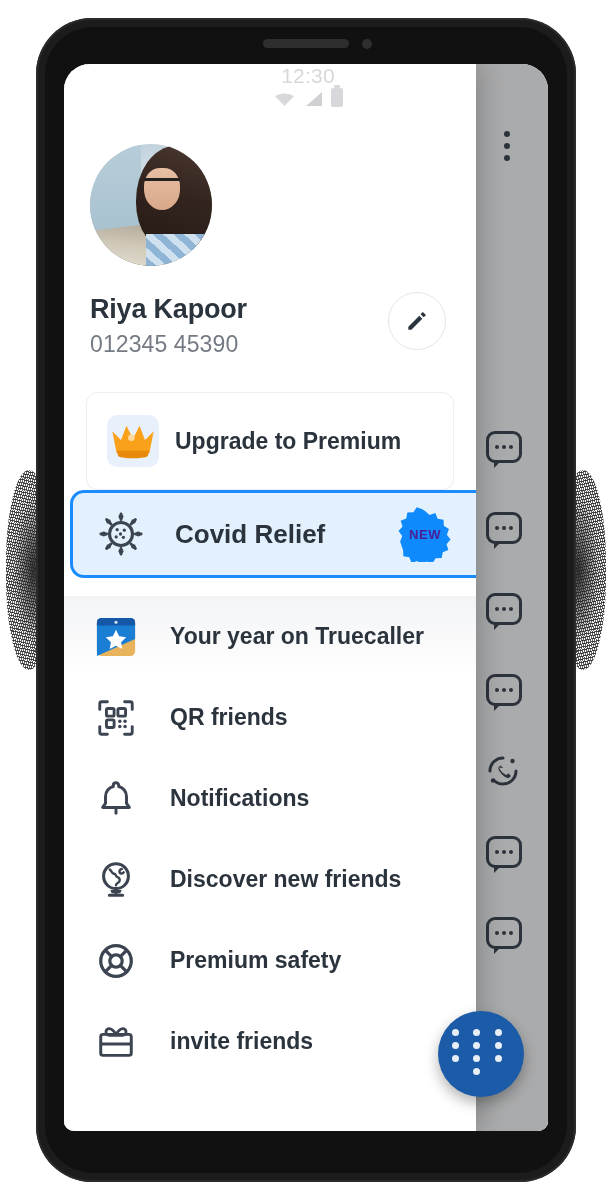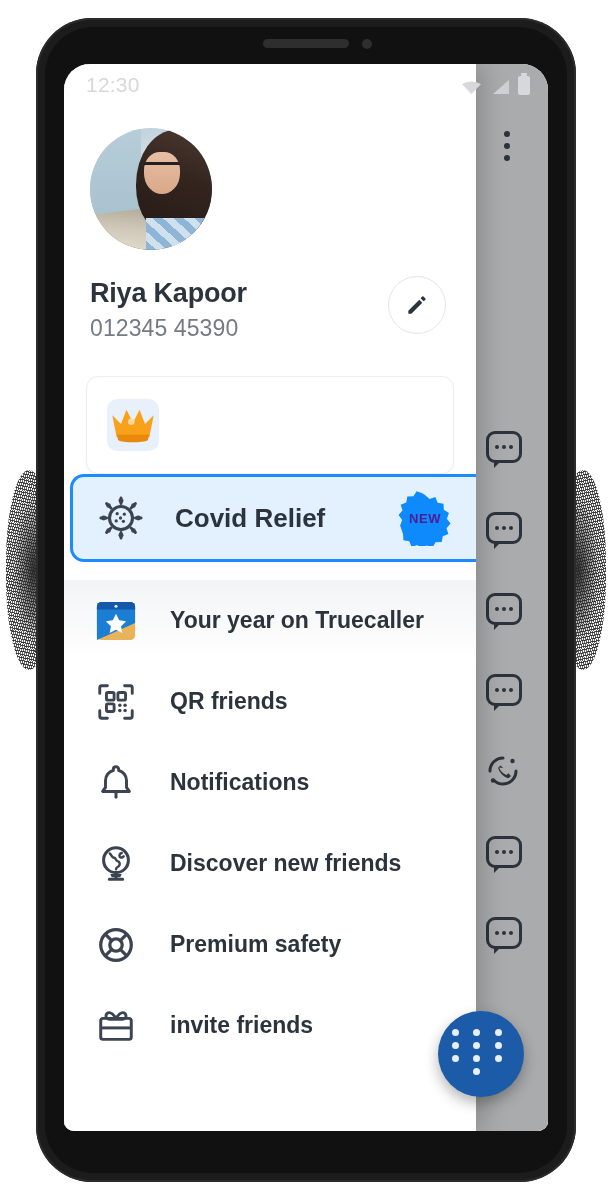--- a/index.html
+++ b/index.html
@@ -60,21 +60,21 @@
     overflow: hidden;
     background: #ffffff;
   }
 
   
   .bg-layer { position: absolute; inset: 0; background: #ffffff; }
 
   .statusbar {
     position: absolute; left: 0; top: 0; width: 100%; height: 42px;
     display: flex; align-items: center; justify-content: space-between;
-    padding: 0 18px 0 22px; z-index: 40;
+    padding: 0 18px 0 22px; z-index: 40; flex-direction: column;
   }
   .status-time { font-size: 21px; color: #d8d8dc; letter-spacing: .2px; }
   .status-icons { display: flex; align-items: flex-end; gap: 8px; }
   .ic-wifi { width: 21px; height: 15px; }
   .ic-sig  { width: 20px; height: 16px; }
   .ic-batt { width: 12px; height: 19px; background:#d8d8dc; border-radius: 2px; position: relative;}
   .ic-batt::after{ content:""; position:absolute; left:3px; top:-3px; width:6px; height:3px; background:#d8d8dc; border-radius:1px;}
 
   
   .bg-app { position: absolute; left: 0; top: 42px; right: 0; bottom: 0; background: #ffffff; }
@@ -120,21 +120,21 @@
   
   .scrim { position: absolute; inset: 0; background: rgba(20,22,26,.36); z-index: 20; }
 
   
   .drawer {
     position: absolute; left: 0; top: 0; bottom: 0;
     width: 412px; background: #ffffff; z-index: 25;
     box-shadow: 8px 0 22px rgba(0,0,0,.18);
     overflow: hidden;
   }
-  .drawer-scroll { position: absolute; inset: 0; padding-top: 26px; }
+  .drawer-scroll { position: absolute; inset: 0; padding-top: 42px; }
 
   .profile { padding: 38px 26px 0 26px; position: relative; }
   .avatar {
     width: 122px; height: 122px; border-radius: 50%; overflow: hidden; position: relative;
     background: linear-gradient(165deg,#b9ccd8 0%,#cfdde5 26%,#9fb0bb 52%,#6d6258 78%,#4a4038 100%);
   }
   .avatar .wall { position:absolute; left:0; top:0; width:42%; height:72%;
     background: linear-gradient(180deg,#b7cdd9 0%,#a9c2d0 100%); }
   .avatar .hair { position:absolute; left:38%; top:2%; width:62%; height:86%;
     border-radius: 52% 44% 40% 46%;
@@ -333,20 +333,21 @@
           </div>
 
           <div class="premium-card">
             <div class="crown-wrap">
               <svg viewBox="0 0 44 36" width="48" height="40">
                 <path d="M3 9l8 8 5-13 6 12 6-12 5 13 8-8-4 20H7L3 9z" fill="#f9a11b"></path>
                 <path d="M7 27h30l-1.5 5c-4 2.5-23 2.5-27 0L7 27z" fill="#e8890c"></path>
                 <circle cx="20.5" cy="15" r="3" fill="#ffd9a0"></circle>
               </svg>
             </div>
+            <div class="premium-label">Upgrade to Premium</div>
           </div>
 
           <div class="highlight-holder">
             <div class="mrow highlight">
               <span class="mi">
                 <svg viewBox="0 0 48 48" width="46" height="46">
                   <g stroke="#3b4450" stroke-width="3" stroke-linecap="round">
                     <path d="M24 3v6M24 39v6M3 24h6M39 24h6M9 9l4.5 4.5M34.5 34.5L39 39M39 9l-4.5 4.5M13.5 34.5L9 39"></path>
                   </g>
                   <g fill="#3b4450">

